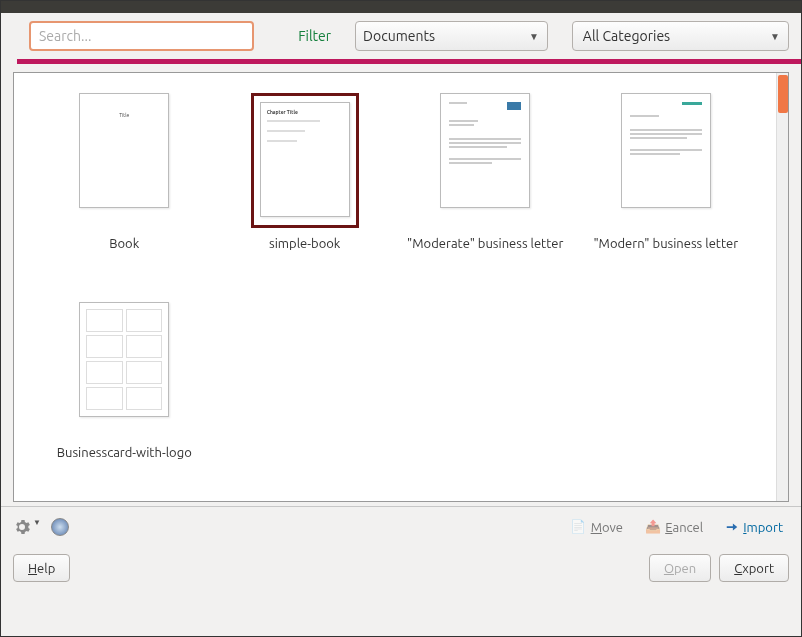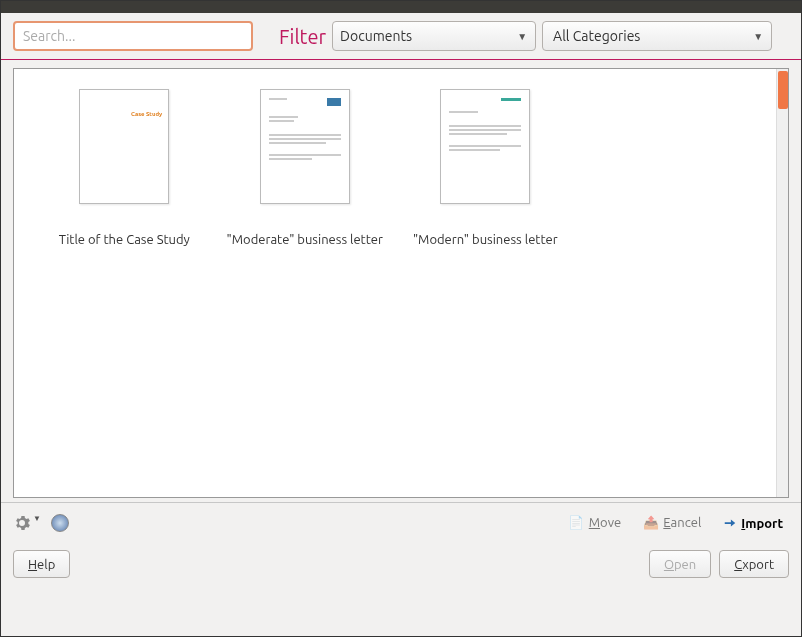--- a/index.html
+++ b/index.html
@@ -1,22 +1,22 @@
 <!DOCTYPE html>
 <html><head>
 <meta charset="utf-8">
 <style>
 * { box-sizing: border-box; margin: 0; padding: 0; font-family: Ubuntu, "Segoe UI", sans-serif; }
 body { background: #888; width: 802px; height: 637px; overflow: hidden; }
 .window { position: absolute; left: 0; top: 0; width: 802px; height: 637px; background: #f2f1f0; border: 1px solid #333; }
 .titlebar { height: 12px; background: #3c3b37; }
-.toolbar { display: flex; align-items: center; gap: 6px; padding: 8px 12px; border-bottom: 1px solid #be185d; }
+.toolbar { display: flex; align-items: center; gap: 24px; padding: 8px 12px; border-bottom: 5px solid #be185d; margin-left: 16px; }
 .search { width: 240px; height: 30px; border: 2px solid #e79670; border-radius: 4px; padding: 0 8px; background: #fff; font-size: 14px; color: #888; }
 .search::placeholder { color: #aaa; }
-.filter-label { margin-left: 20px; font-size: 20px; color: #be185d; }
+.filter-label { margin-left: 20px; font-size: 14px; color: #15803d; }
 .select { height: 30px; border: 1px solid #b4b0ac; border-radius: 4px; background: linear-gradient(#fdfdfd,#ebebeb); padding: 0 28px 0 10px; font-size: 14px; color: #333; position: relative; display: flex; align-items: center; cursor: pointer; }
 .select.docs { width: 204px; padding-left: 7px; }
 .select.cats { width: 230px; }
 .chev { position: absolute; right: 8px; top: 50%; transform: translateY(-50%); font-size: 10px; color: #555; }
 .gallery-wrap { position: relative; height: 430px; border: 1px solid #999; margin: 8px 12px 0 12px; background: #fff; }
 .gallery { width: calc(100% - 12px); height: 100%; padding: 20px 20px; overflow: hidden; display: grid; grid-template-columns: repeat(4, 1fr); gap: 30px 0; }
 .scrollbar { position: absolute; right: 0; top: 0; width: 12px; height: 100%; background: #f0f0f0; border-left: 1px solid #ddd; }
 .scrollthumb { position: absolute; left: 1px; top: 2px; width: 10px; height: 38px; background: #f07746; border-radius: 2px; }
 .item { display: flex; flex-direction: column; align-items: center; gap: 8px; cursor: pointer; }
 .thumb { width: 90px; height: 115px; border: 1px solid #bbb; background: #fff; box-shadow: 1px 1px 2px rgba(0,0,0,0.1); padding: 6px; font-size: 4px; line-height: 1.2; color: #444; display: flex; flex-direction: column; gap: 2px; }
@@ -36,22 +36,22 @@
 .thumb.bcard { display: grid; grid-template-columns: 1fr 1fr; grid-template-rows: repeat(4,1fr); gap: 3px; padding: 6px; }
 .thumb.bcard .card { border: 1px solid #ddd; }
 .thumb.cv { padding: 6px; }
 .thumb.cv .line { height: 2px; background: #ccc; margin-bottom: 2px; }
 .thumb.cv .short { width: 40%; }
 .action-row { display: flex; align-items: center; padding: 8px 12px; gap: 10px; border-top: 1px solid #c7c7c7; margin-top: 4px; }
 .gear { width: 18px; height: 18px; display: inline-flex; align-items: center; justify-content: center; color: #666; }
 .gear-wrap { display: flex; align-items: center; gap: 2px; }
 .globe { width: 18px; height: 18px; border-radius: 50%; background: radial-gradient(#cde, #57a); border: 1px solid #888; }
 .spacer { flex: 1; }
-.action-btn { display: flex; gap: 4px; padding: 4px 6px; font-size: 13px; color: #777; cursor: pointer; }
-.action-btn.enabled { color: #000000; font-weight: bold; }
+.action-btn { display: flex; align-items: center; gap: 4px; padding: 4px 6px; font-size: 13px; color: #777; cursor: pointer; }
+.action-btn.enabled { color: #0369a1; }
 .action-btn .u { text-decoration: underline; }
 .ico-move::before { content: "📄"; font-size: 13px; opacity: 0.5; }
 .ico-export::before { content: "📤"; font-size: 13px; opacity: 0.5; }
 .ico-import { width: 14px; height: 14px; }
 .bottom-row { display: flex; align-items: center; padding: 8px 12px; gap: 8px; }
 .btn { height: 28px; padding: 0 14px; border: 1px solid #b0aca8; border-radius: 4px; background: linear-gradient(#fcfcfc,#ececec); font-size: 13px; color: #333; cursor: pointer; display: flex; align-items: center; }
 .btn.disabled { color: #aaa; }
 .btn .u { text-decoration: underline; }
 </style>
 </head>
@@ -70,25 +70,36 @@
     <div class="select cats">
       <span>All Categories</span>
       <span class="chev">▼</span>
     </div>
   </div>
 
   <div class="gallery-wrap">
     <div class="gallery" id="gallery">
         <div class="item">
           <div class="thumb-box">
-            <div class="thumb case-study">
-              <span>Case Study</span>
-            </div>
-          </div>
-          <div class="item-label">Title of the Case Study</div>
+            <div class="thumb center-title">
+              <span style="font-size:5px">Title</span>
+            </div>
+          </div>
+          <div class="item-label">Book</div>
+        </div>
+        <div class="item selected">
+          <div class="thumb-box">
+            <div class="thumb">
+              <div class="tiny-title">Chapter Title</div>
+              <div style="height:2px;background:#ddd;width:70%"></div>
+              <div style="height:2px;background:#ddd;width:50%;margin-top:6px"></div>
+              <div style="height:2px;background:#ddd;width:40%;margin-top:6px"></div>
+            </div>
+          </div>
+          <div class="item-label">simple-book</div>
         </div>
         <div class="item">
           <div class="thumb-box">
             <div class="thumb letter">
               <div class="hd">
                 <div style="width:18px;height:2px;background:#ccc"></div>
                 <div class="logo"></div>
               </div>
               <div class="body-lines">
                 <div class="line" style="width:40%"></div>
@@ -118,20 +129,35 @@
                 <div class="line"></div>
                 <div class="line"></div>
                 <div class="line" style="width:80%"></div>
                 <div style="height:6px"></div>
                 <div class="line"></div>
                 <div class="line" style="width:70%"></div>
               </div>
             </div>
           </div>
           <div class="item-label">"Modern" business letter</div>
+        </div>
+        <div class="item">
+          <div class="thumb-box">
+            <div class="thumb bcard">
+              <div class="card"></div>
+              <div class="card"></div>
+              <div class="card"></div>
+              <div class="card"></div>
+              <div class="card"></div>
+              <div class="card"></div>
+              <div class="card"></div>
+              <div class="card"></div>
+            </div>
+          </div>
+          <div class="item-label">Businesscard-with-logo</div>
         </div>
       </div>
     <div class="scrollbar">
       <div class="scrollthumb"></div>
     </div>
   </div>
 
   <div class="action-row">
     <div class="gear-wrap">
       <span class="gear">

